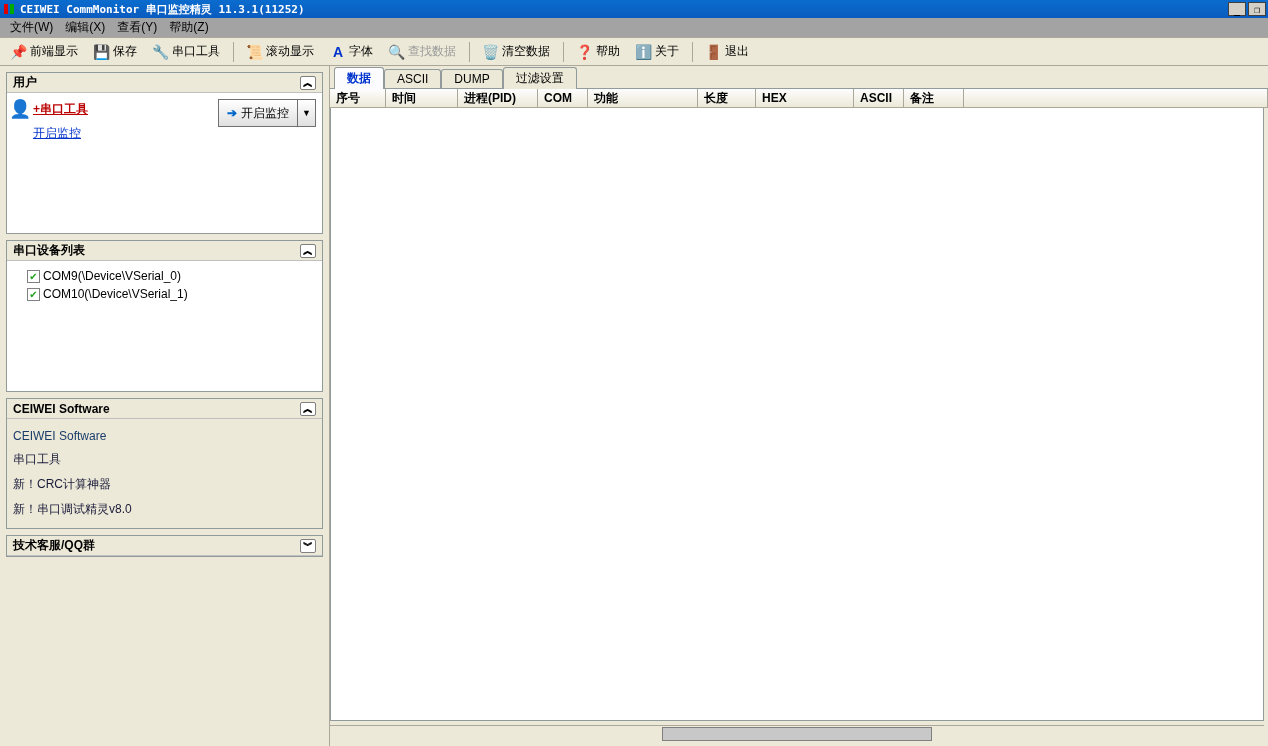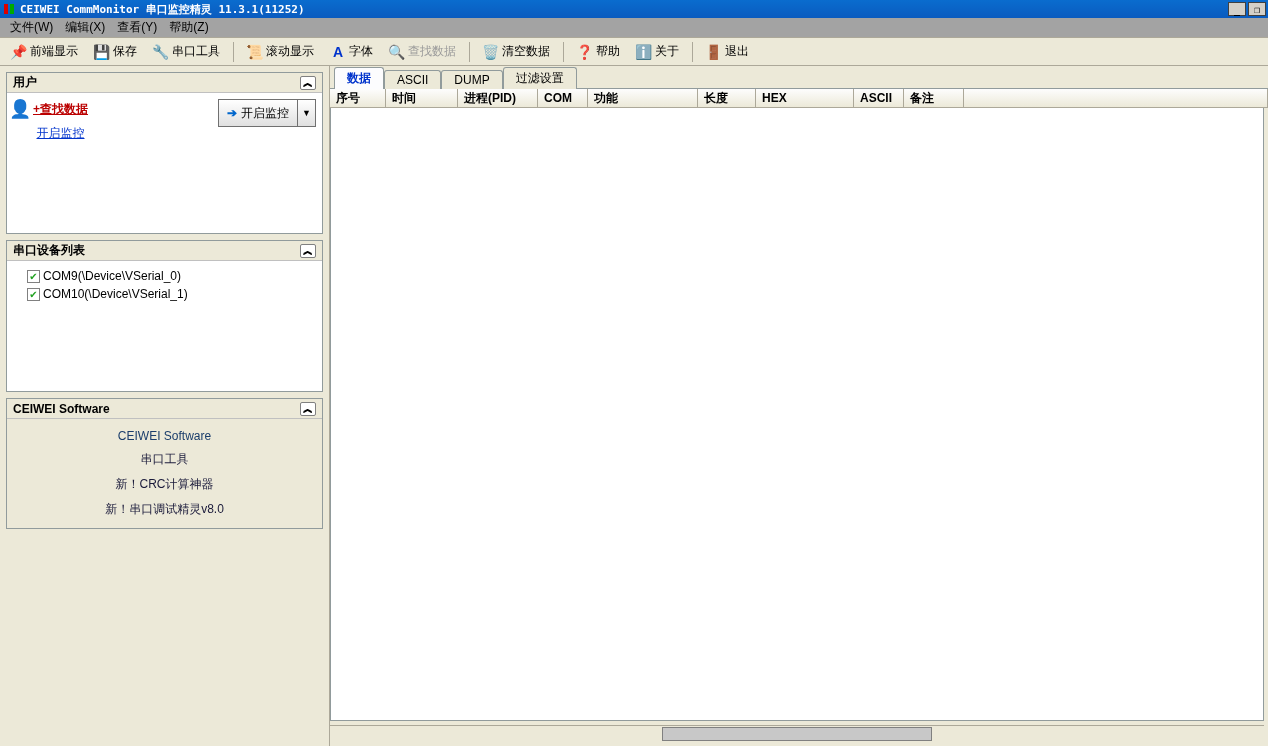--- a/index.html
+++ b/index.html
@@ -64,21 +64,20 @@
   border-right: 1px solid #aca899;
   padding: 6px;
   display: flex;
   flex-direction: column;
   gap: 6px;
   overflow-y: auto;
 }
 .panel {
   border: 1px solid #919b9c;
   background: #b91c1c;
-  text-align: center;
 }
 .panel-header {
   height: 20px;
   background: #ece9d8;
   display: flex;
   align-items: center;
   padding: 0 6px;
   font-weight: bold;
   border-bottom: 1px solid #c0c0c0;
 }
@@ -117,21 +116,21 @@
 .tree .cbox{width:13px;height:13px;border:1px solid #808080;background:#fff;display:inline-flex;align-items:center;justify-content:center;font-size:10px;color:#21a121;}
 .sw-panel .panel-body { background:#ece9d8; }
 .sw-panel .sw-link { padding:4px 0; color:#1a3d6b; cursor:pointer; }
 .sw-panel .sw-link.dark { color:#1a1a3a; }
 .content {
   flex: 1;
   display: flex;
   flex-direction: column;
   background: #ece9d8;
 }
-.tabs { display:flex; height:22px; background:#ece9d8;align-items:flex-end;padding-left:4px;}
+.tabs { display:flex; height:22px; background:#ece9d8;align-items:center;padding-left:4px;}
 .tab {
   padding: 2px 12px;
   background: #ece9d8;
   border: 1px solid #919b9c;
   border-bottom: none;
   margin-right: 0px;
   cursor: pointer;
   border-radius: 3px 3px 0 0;
   position:relative;
   top:1px;
@@ -234,21 +233,21 @@
 
     <div class="panel user-panel">
       <div class="panel-header">
         <span>用户</span>
         <span class="collapse">︽</span>
       </div>
       <div class="panel-body">
         <div class="user-left">
           <div style="display:flex;align-items:center;gap:4px;">
             <span class="user-icon">👤</span>
-            <a class="login-link">+查找数据</a>
+            <a class="login-link">+串口工具</a>
           </div>
           <a class="upgrade-link">开启监控</a>
         </div>
         <div class="user-right">
           <div class="start-btn">
             <span class="arrow">➔</span>
             <span>开启监控</span>
           </div>
           <div class="drop-btn">▼</div>
         </div>
@@ -280,20 +279,26 @@
         <span class="collapse">︽</span>
       </div>
       <div class="panel-body">
         <div class="sw-link">CEIWEI Software</div>
         <div class="sw-link dark">串口工具</div>
         <div class="sw-link dark">新！CRC计算神器</div>
         <div class="sw-link dark">新！串口调试精灵v8.0</div>
       </div>
     </div>
 
+    <div class="panel">
+      <div class="panel-header">
+        <span>技术客服/QQ群</span>
+        <span class="collapse">︾</span>
+      </div>
+    </div>
   </div>
 
   <div class="content">
     <div class="tabs">
       <div class="tab active">数据</div>
       <div class="tab">ASCII</div>
       <div class="tab">DUMP</div>
       <div class="tab">过滤设置</div>
     </div>
     <div class="grid-header" id="grid-header">

